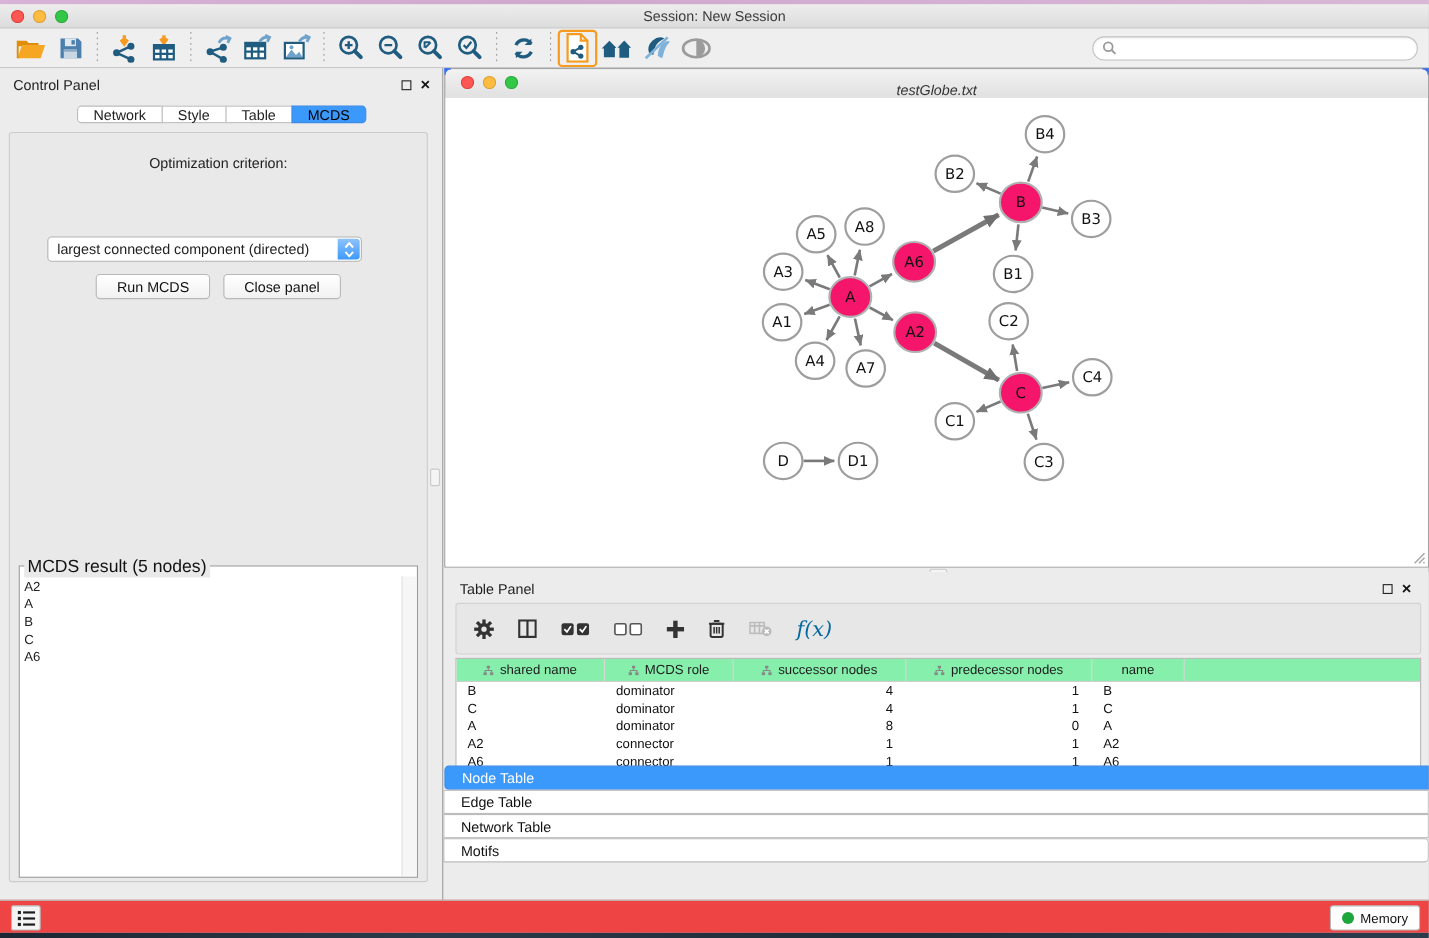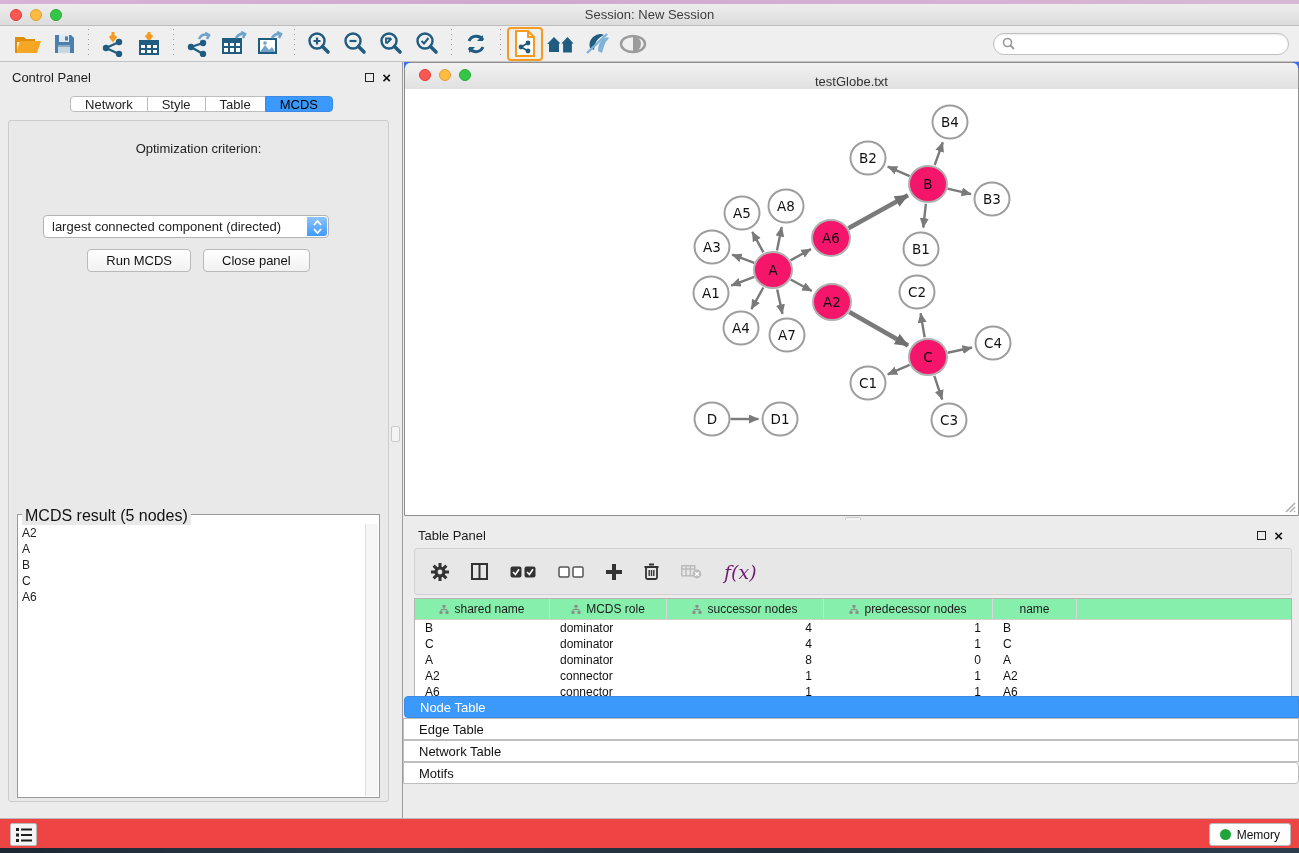--- a/index.html
+++ b/index.html
@@ -68,38 +68,38 @@
   .result-legend { position:absolute; left:4px; top:-8px; background:#e9e9e9;
     padding:0 3px; font-size:16px; color:#111; }
   .result-list { position:absolute; inset:10px 15px 2px 4px; font-size:12px; line-height:16px; }
   .result-scroll { position:absolute; right:1px; top:9px; bottom:1px; width:13px;
     background:#f6f6f6; border-left:1px solid #e0e0e0; }
   
   .net-window { position:absolute; left:404px; top:62px; width:895px; height:454px;
     border:1px solid #8f8f8f; border-radius:5px 5px 0 0; background:#fff; }
   .net-titlebar { height:38px; background:linear-gradient(#f2f2f2,#d9d9d9);
     border-bottom:1px solid #ababab; border-radius:5px 5px 0 0; position:relative;
-    display:flex; align-items:center; }
+    display:flex; align-items:center;font-style:italic; }
   .net-titlebar .tl-dots { left:14px; top:6px; }
   .net-title { width:100%; text-align:center; font-size:13px; color:#333; }
   .net-canvas { position:absolute; left:0; top:26px; right:0; bottom:0; background:#fff; overflow:hidden; }
   .corner-mark { position:absolute; width:6px; height:6px; }
   .corner-mark.tl { left:-1px; top:-1px; border-left:3px solid #3b6ff0; border-top:3px solid #3b6ff0; }
   .corner-mark.tr { right:-1px; top:-1px; border-right:3px solid #3b6ff0; border-top:3px solid #3b6ff0; }
   .resize-grip { position:absolute; right:2px; bottom:2px; width:14px; height:14px; }
   
   .splitter-h { position:absolute; left:845px; top:517px; width:16px; height:8px;
     background:#f4f4f4; border:1px solid #c9c9c9; border-radius:2px; }
   
   .table-panel { position:absolute; left:404px; top:520px; width:895px; height:298px; background:#ececec; }
   .tp-toolbar { position:absolute; left:10px; right:7px; top:28px; height:47px;
     background:#e7e7e7; border:1px solid #d2d2d2; border-radius:3px;
     display:flex; align-items:center; gap:22px; padding:0 16px; }
   .tp-icon { display:flex; align-items:center; }
-  .fx-label { font-family:"DejaVu Serif", serif; font-style:italic; font-size:19px; color:#701a75; }
+  .fx-label { font-family:"DejaVu Serif", serif; font-style:italic; font-size:19px; color:#0369a1; }
   .node-table { position:absolute; left:10px; right:7px; top:78px; bottom:72px;
     background:#fff; border:1px solid #b5b5b5; overflow:hidden; }
   .nt-header { display:flex; height:21px; background:#86efac; border-bottom:1px solid #cfcfcf; }
   .nt-hcell { display:flex; align-items:center; justify-content:center; gap:5px;
     font-size:12px; color:#1c1c1c; border-right:1px solid #d8d8d8; }
   .nt-row { display:flex; height:16px; }
   .nt-cell { font-size:12px; color:#111; line-height:16px; white-space:nowrap; overflow:hidden; }
   .tp-tabs { position:absolute; left:0; right:0; bottom:34px; display:flex; justify-content:center;flex-direction:column; }
   .tp-tab { height:22px; padding:0 15px; background:#fff; border:1px solid #bdbdbd;
     font-size:13px; display:flex; align-items:center; margin-left:-1px; color:#111; }

